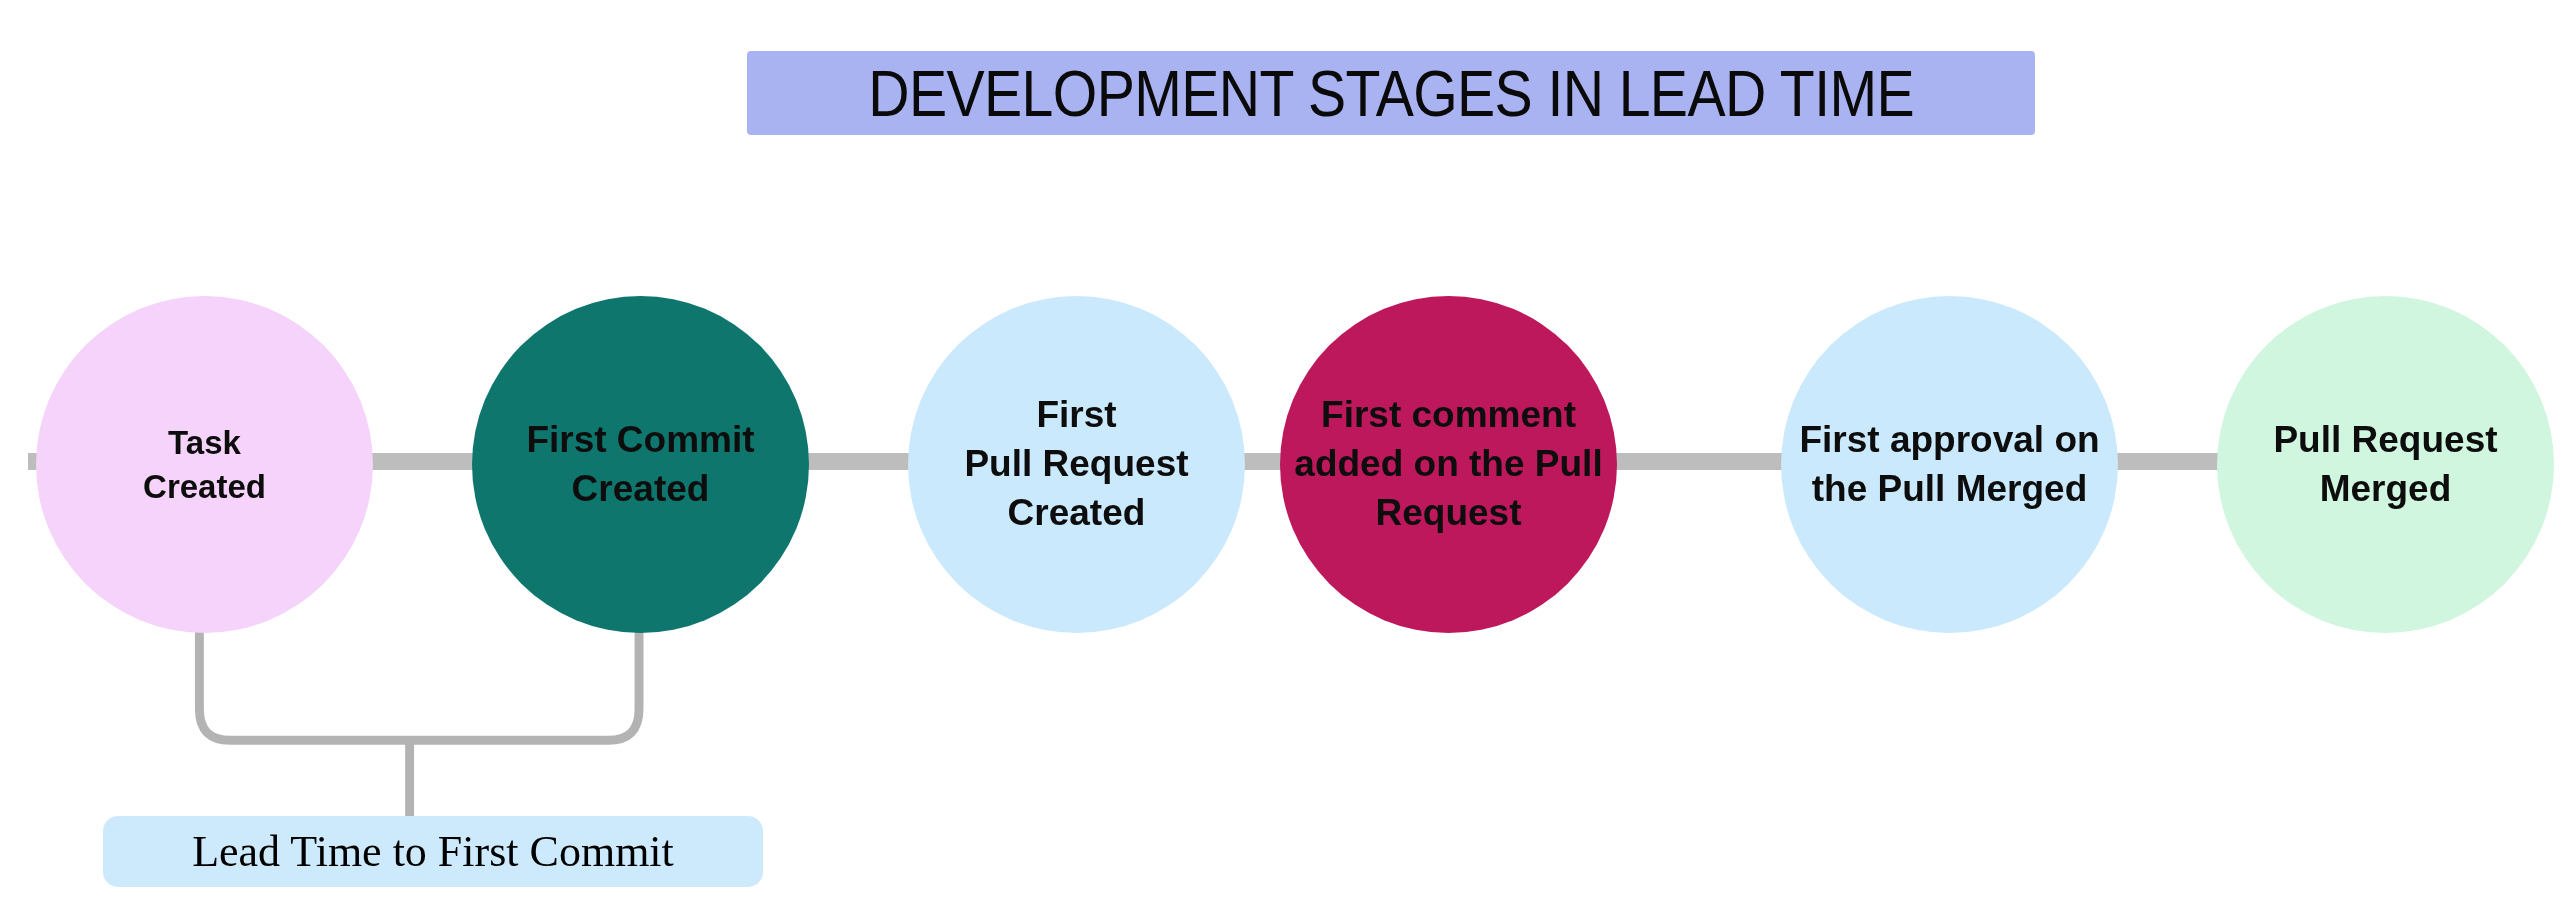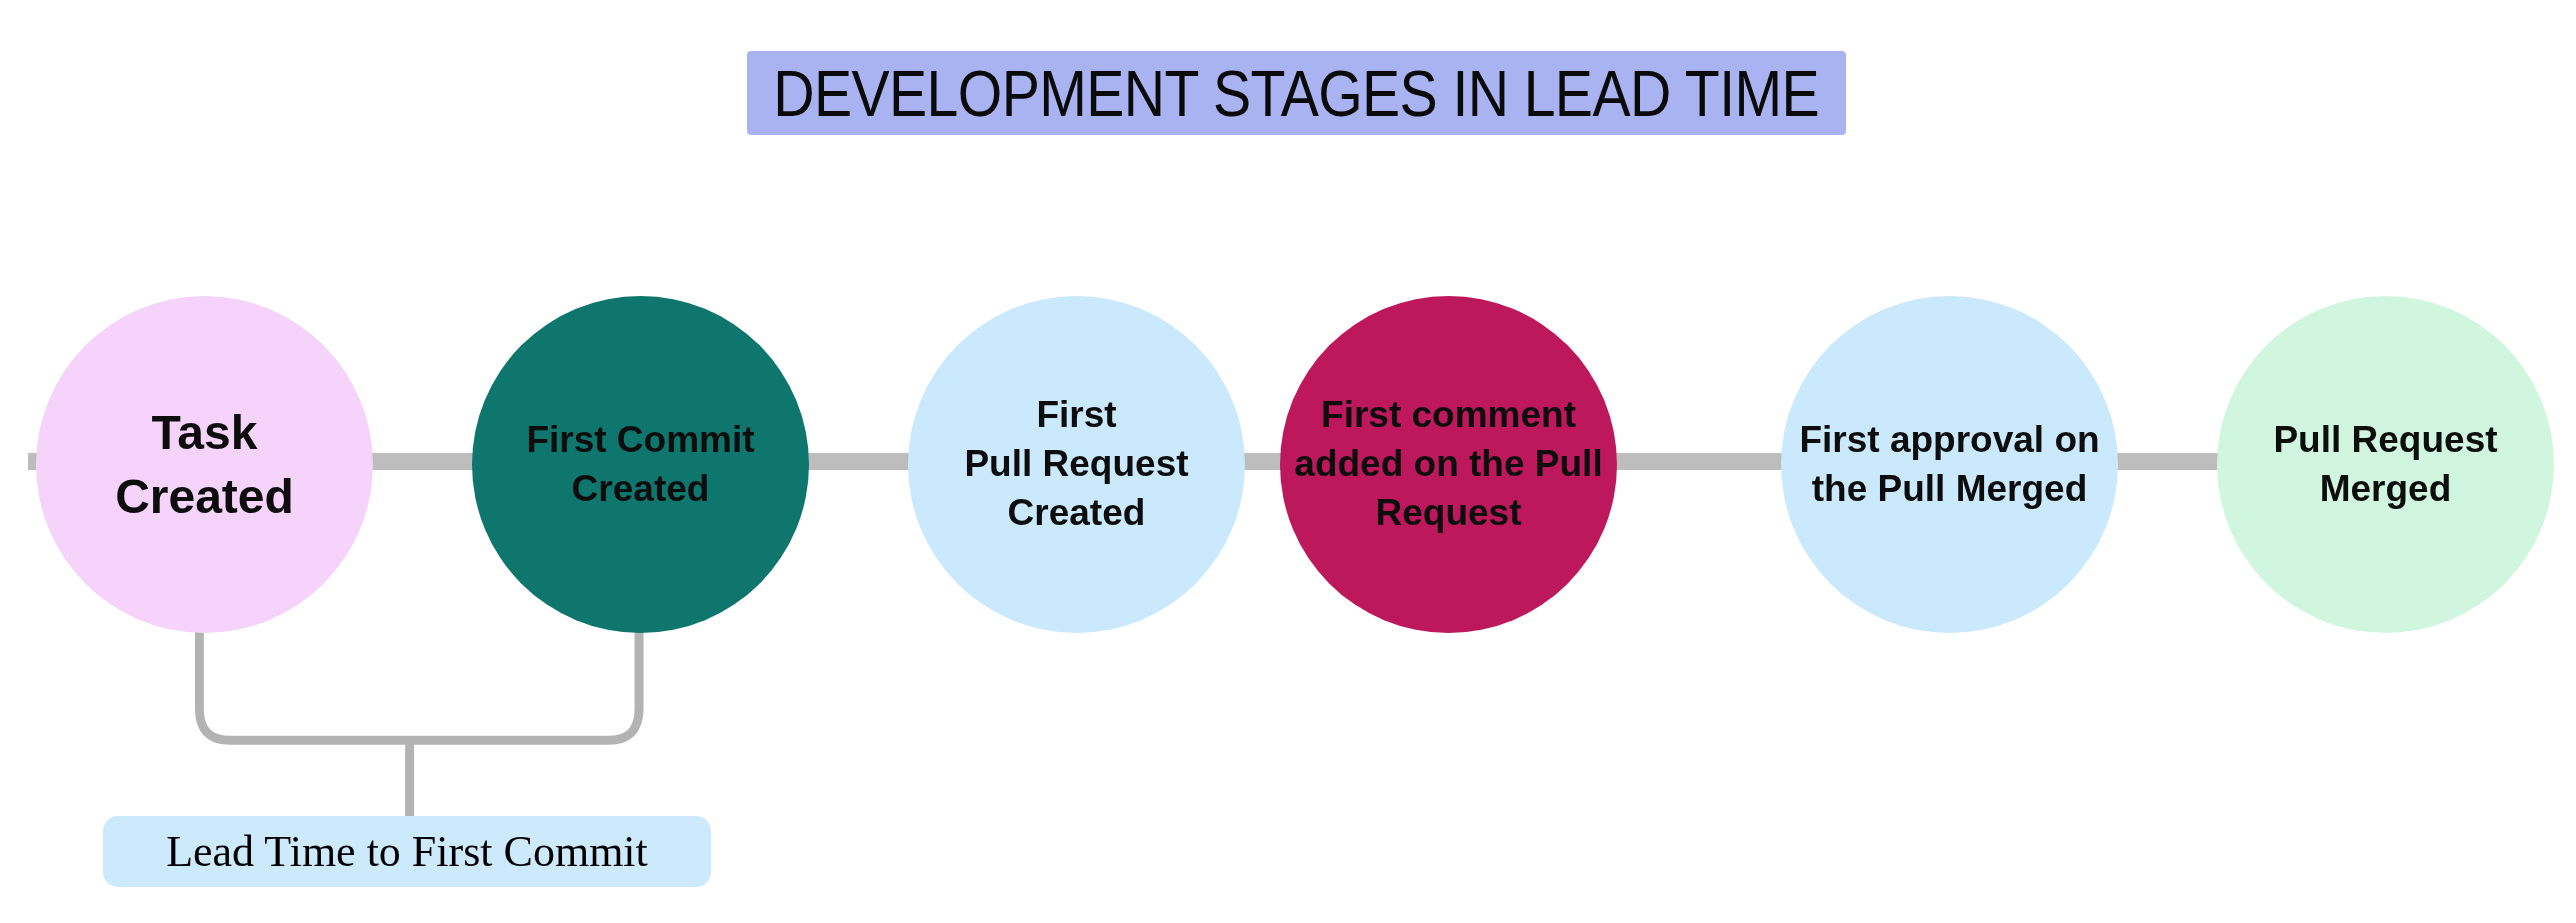--- a/index.html
+++ b/index.html
@@ -11,21 +11,21 @@
     width: 2576px;
     height: 923px;
     position: relative;
     overflow: hidden;
     font-family: "Liberation Sans", sans-serif;
   }
   .title-box {
     position: absolute;
     left: 747px;
     top: 51px;
-    width: 1099px;
+    width: 1288px;
     height: 84px;
     border-radius: 4.1px;
     display: flex;
     align-items: center;
     justify-content: center;
     z-index: 2;
   }
   .title-text {
     font-size: 65px;
     font-weight: 500;
@@ -53,35 +53,35 @@
     justify-content: center;
     text-align: center;
     font-weight: bold;
     font-size: 37px;
     line-height: 1.32;
     color: #0d0d0d;
     white-space: pre-line;
     z-index: 1;
   }
   .stage-circle.first {
-    font-size: 48px;
+    font-size: 33px;
   }
   .bracket-svg {
     position: absolute;
     left: 0;
     top: 618px;
     width: 756px;
     height: 305px;
     z-index: 0;
   }
   .bracket-label-box {
     position: absolute;
     left: 103px;
     top: 816px;
-    width: 608px;
+    width: 660px;
     height: 71px;
     border-radius: 15px;
     display: flex;
     align-items: center;
     justify-content: center;
     z-index: 1;
     font-family: cursive;
     font-size: 44px;
     color: #000000;
     white-space: nowrap;

